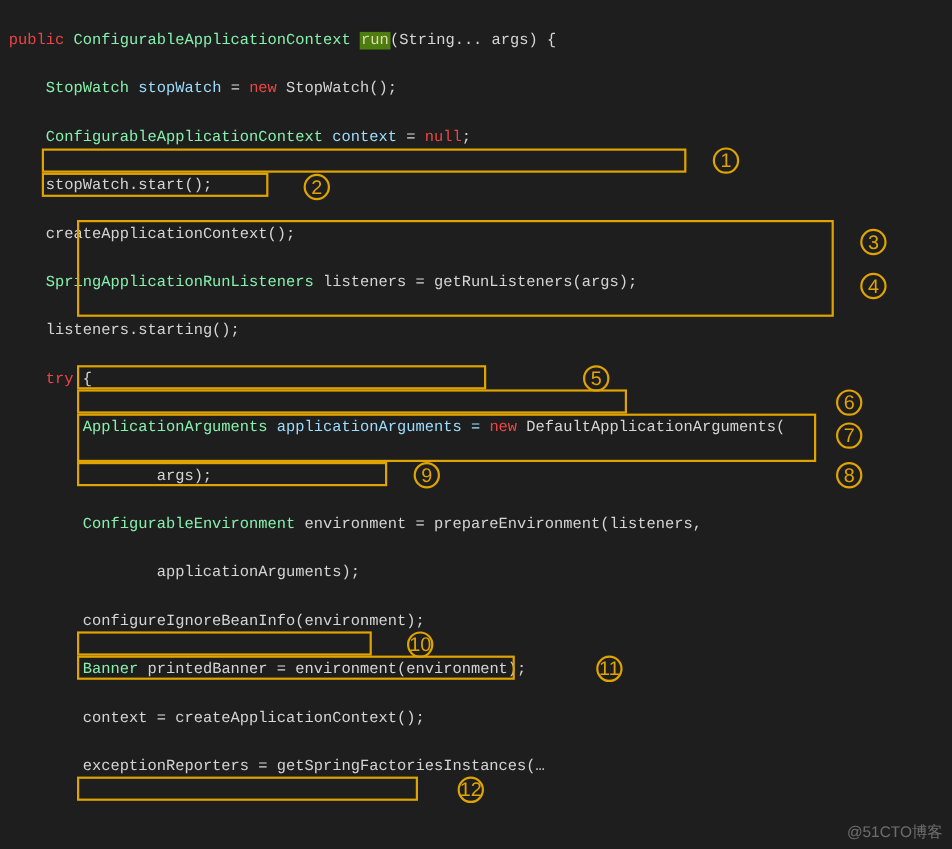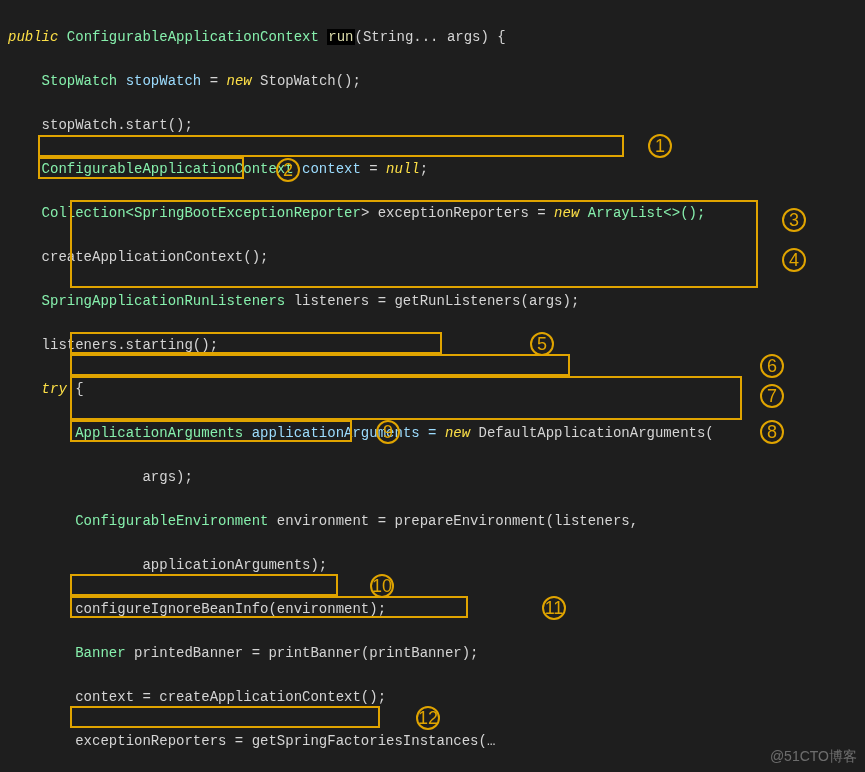--- a/index.html
+++ b/index.html
@@ -12,23 +12,23 @@
     width: 865px;
     height: 772px;
     position: relative;
     overflow: hidden;
   }
   .code {
     padding: 4px 8px;
     line-height: 22px;
     white-space: pre;
   }
-  .kw { color: #fde047; font-style: italic; }        
+  .kw { color: #ef4444; }        
   .type { color: #86efac; }    
-  .run { background: #000000; color: #dcdcaa; padding: 0 1px; }
+  .run { background: #4d7c0f; color: #dcdcaa; padding: 0 1px; }
   .var { color: #9cdcfe; }
   .hlbox {
     position: absolute;
     border: 2px solid #e0a400;
     box-sizing: border-box;
     pointer-events: none;
   }
   .circnum {
     position: absolute;
     color: #e0a400;
@@ -52,33 +52,32 @@
     font-size: 14px;
     margin-top: 28px;
   }
 </style>
 </head>
 <body>
 
 <div class="code">
 <div><span class="kw">public</span> <span class="type">ConfigurableApplicationContext</span> <span class="run">run</span><span>(String... args) {</span></div>
 <div>    <span class="type">StopWatch</span> <span class="var">stopWatch</span><span> = </span><span class="kw">new</span><span> StopWatch();</span></div>
+<div>    <span class="type">ConfigurableApplicationContext</span><span class="var"> context</span><span> = </span><span class="kw">null</span><span>;</span></div>
 <div>    <span>stopWatch.start();</span></div>
-<div>    <span class="type">ConfigurableApplicationContext</span><span class="var"> context</span><span> = </span><span class="kw">null</span><span>;</span></div>
-<div>    <span class="type">Collection&lt;</span><span class="type">SpringBootExceptionReporter</span><span>&gt; exceptionReporters = </span><span class="kw">new</span><span class="type"> ArrayList&lt;&gt;();</span></div>
 <div>    <span>createApplicationContext();</span></div>
 <div>    <span class="type">SpringApplicationRunListeners</span><span> listeners = getRunListeners(args);</span></div>
 <div>    <span>listeners.starting();</span></div>
 <div>    <span class="kw">try</span><span> {</span></div>
 <div>        <span class="type">ApplicationArguments</span><span class="var"> applicationArguments = </span><span class="kw">new</span><span> DefaultApplicationArguments(</span></div>
 <div>                <span>args);</span></div>
 <div>        <span class="type">ConfigurableEnvironment</span><span> environment = prepareEnvironment(listeners,</span></div>
 <div>                <span>applicationArguments);</span></div>
 <div>        <span>configureIgnoreBeanInfo(environment);</span></div>
-<div>        <span class="type">Banner</span><span> printedBanner = printBanner(printBanner);</span></div>
+<div>        <span class="type">Banner</span><span> printedBanner = environment(environment);</span></div>
 <div>        <span>context = createApplicationContext();</span></div>
 <div>        <span>exceptionReporters = getSpringFactoriesInstances(</span><span>…</span></div>
 
 
 
 
 
 
 
 

